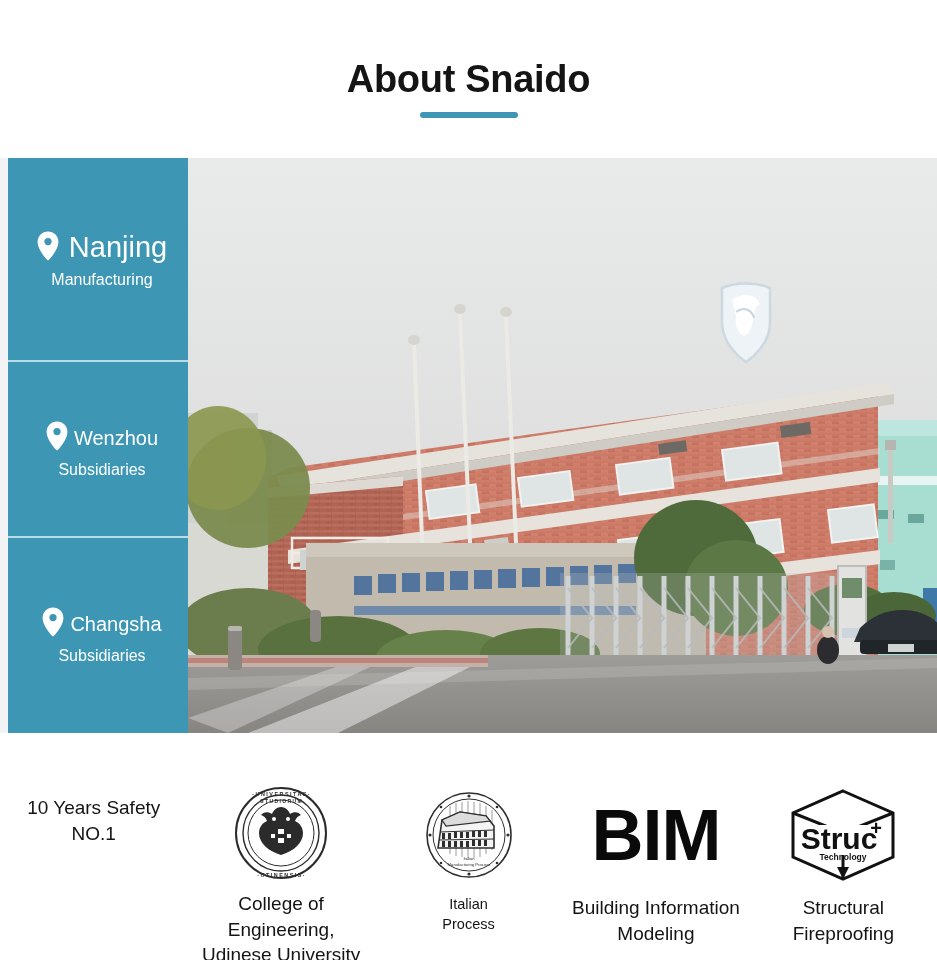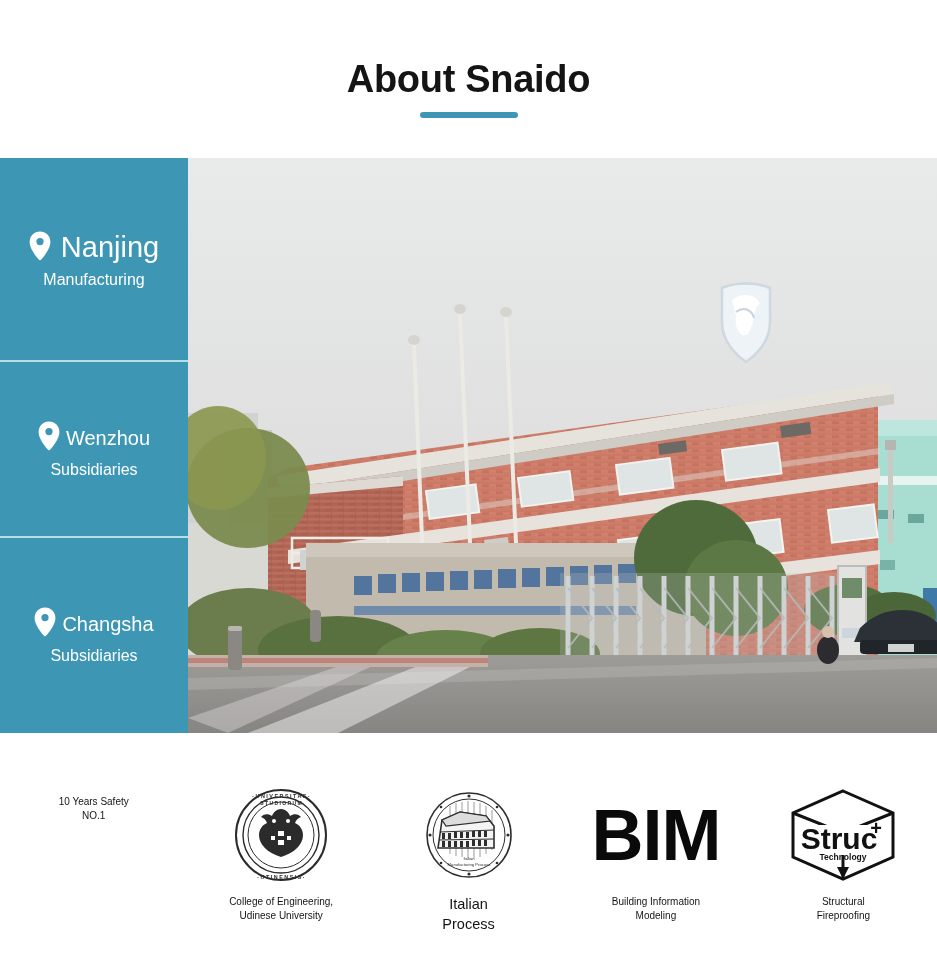--- a/index.html
+++ b/index.html
@@ -30,21 +30,21 @@
   }
 
   
   .band {
     position: absolute; left: 0; top: 158px; width: 937px; height: 575px;
     background: #f2f3f4;
   }
 
   
   .sidebar {
-    position: absolute; left: 0; top: 158px; width: 188px; height: 575px;
+    position: absolute; left: 8px; top: 158px; width: 188px; height: 575px;
     background: #3c96b4;
     display: flex; flex-direction: column;
   }
   .loc-block {
     position: relative; width: 100%;
     display: flex; flex-direction: column;
     align-items: center; justify-content: center;
     color: #ffffff;
   }
   .loc-block.b0 { height: 202px; }
@@ -84,21 +84,21 @@
     flex: 1 1 0; height: 100%;
     display: flex; flex-direction: column;
     align-items: center; justify-content: flex-start;
     padding-top: 52px;
   }
   .cred-mark {
     height: 100px; display: flex; align-items: center; justify-content: center;
   }
   .cred-label {
     margin-top: 10px; text-align: center;
-    font-size: 10px; line-height: 1.35; color: #141414;
+    font-size: 19px; line-height: 1.35; color: #141414;
     white-space: pre-line;
   }
   .cred.c2 .cred-label { font-size: 14.5px; }
   .bim-word {
     font-size: 72px; font-weight: bold; color: #0a0a0a;
     letter-spacing: -1px; line-height: 1; text-align: center;
   }
 </style>
 </head>
 <body>

